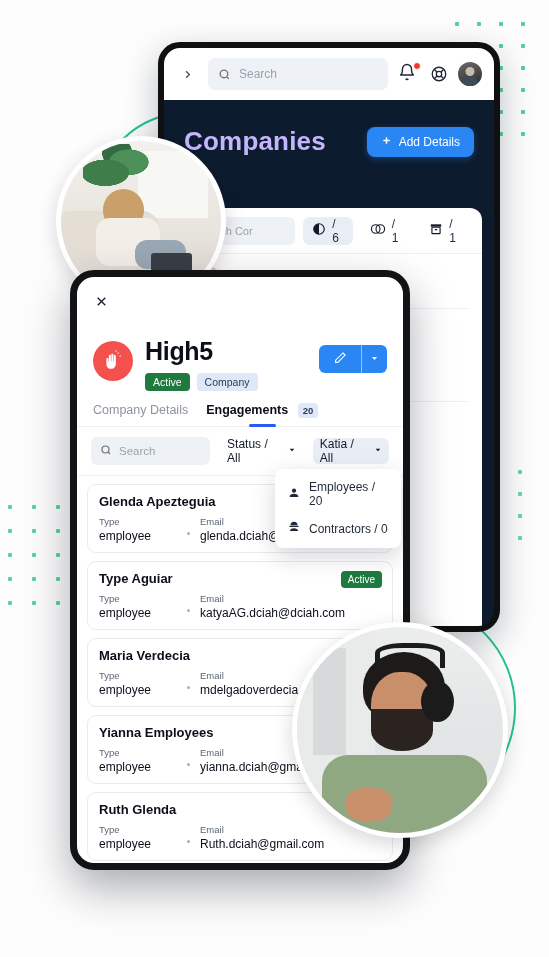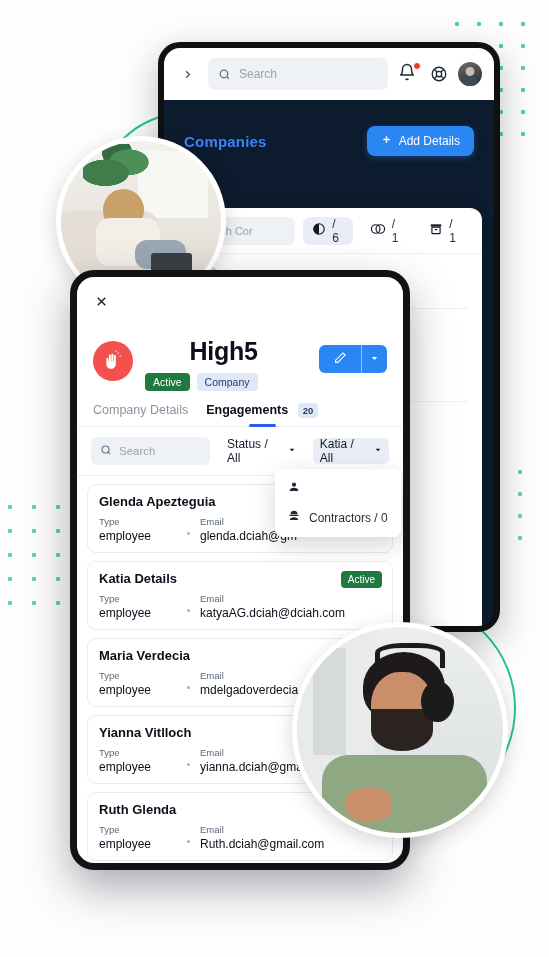--- a/index.html
+++ b/index.html
@@ -59,21 +59,21 @@
   }
   .avatar-sm::before {
     content:''; position:absolute; left:50%; top:58%; width:17px; height:14px;
     border-radius:9px 9px 0 0; background:#3d4a58; transform:translateX(-50%);
   }
 
   #page-head {
     padding: 26px 20px 18px 20px;
     display: flex; align-items: center; justify-content: space-between;
   }
-  #page-title { color: #3b82f6; font-size: 15px; font-weight: 700; letter-spacing: .2px; }
+  #page-title { color: #c4b5fd; font-size: 26px; font-weight: 700; letter-spacing: .2px; }
   #add-company {
     background: #2a86f3; color: #fff; border: none; border-radius: 8px;
     height: 30px; padding: 0 14px; font-size: 12px; font-family: inherit;
     display: flex; align-items: center; gap: 7px; cursor: pointer;
     box-shadow: 0 2px 6px rgba(42,134,243,.35);
   }
 
   #panel {
     position: absolute; left: 12px; right: 12px; top: 160px; bottom: -40px;
     background: #ffffff; border-radius: 12px 12px 0 0;
@@ -435,21 +435,21 @@
         </svg>
     </div>
 
     <div id="modal-head">
       <div id="high5-logo">
         <svg width="22" height="22" viewBox="0 0 24 24" fill="#ffffff">
           <path d="M8.2 20.4c-2.1-.7-3.4-2.6-3.4-4.9V9.8c0-.6.5-1.1 1.1-1.1s1.1.5 1.1 1.1v3.1h.5V6.2c0-.6.5-1.1 1.1-1.1s1.1.5 1.1 1.1v6.3h.5V5.2c0-.6.5-1.1 1.1-1.1s1.1.5 1.1 1.1v7.3h.5V6.6c0-.6.5-1.1 1.1-1.1s1.1.5 1.1 1.1v8.3c0 3-2 5.5-5 5.5z"></path>
           <path d="M16.6 3.6l1.3-1.2.7.8-1.3 1.2zM19 6.3l1.7-.4.2 1-1.7.4zM14.6 2l.3-1.7 1 .2-.3 1.7z"></path>
         </svg>
       </div>
-      <div style="padding-top:14px;text-align:right;">
+      <div style="padding-top:14px;">
         <div id="co-title">High5</div>
         <div class="badges">
           <span class="badge-active">Active</span>
           <span class="badge-type">Company</span>
         </div>
       </div>
       <div id="edit-group">
         <button id="edit-btn">
           <span>
             <svg width="13" height="13" viewBox="0 0 24 24" fill="none" stroke="#fff" stroke-width="2">
@@ -515,21 +515,21 @@
           </div>
           <div class="dotsep"></div>
           <div>
             <div class="fld-label">Email</div>
             <div class="fld-val">glenda.dciah@gm</div>
           </div>
         </div>
       </div>
 
       <div class="eng-card">
-        <div class="eng-name">Katia Details</div>
+        <div class="eng-name">Type Aguiar</div>
         <span class="eng-active">Active</span>
         <div class="eng-fields">
           <div class="fld-type">
             <div class="fld-label">Type</div>
             <div class="fld-val">employee</div>
           </div>
           <div class="dotsep"></div>
           <div>
             <div class="fld-label">Email</div>
             <div class="fld-val">katyaAG.dciah@dciah.com</div>
@@ -546,21 +546,21 @@
           </div>
           <div class="dotsep"></div>
           <div>
             <div class="fld-label">Email</div>
             <div class="fld-val">mdelgadoverdecia.dci</div>
           </div>
         </div>
       </div>
 
       <div class="eng-card">
-        <div class="eng-name">Yianna Vitlloch</div>
+        <div class="eng-name">Yianna Employees</div>
         <div class="eng-fields">
           <div class="fld-type">
             <div class="fld-label">Type</div>
             <div class="fld-val">employee</div>
           </div>
           <div class="dotsep"></div>
           <div>
             <div class="fld-label">Email</div>
             <div class="fld-val">yianna.dciah@gmail.c</div>
           </div>
@@ -584,20 +584,21 @@
     </div>
 
     <div id="type-menu">
       <div class="mi">
         <span>
           <svg width="14" height="14" viewBox="0 0 24 24" fill="#1f2937">
               <circle cx="12" cy="8" r="3.6"></circle>
               <path d="M4.5 19c0-3.6 3.3-5.6 7.5-5.6s7.5 2 7.5 5.6z"></path>
             </svg>
         </span>
+        <span>Employees / 20</span>
       </div>
       <div class="mi">
         <span>
           <svg width="14" height="14" viewBox="0 0 24 24" fill="#1f2937">
               <path d="M6 9a6 6 0 0112 0z"></path>
               <rect x="4" y="10" width="16" height="1.8" rx=".9"></rect>
               <path d="M5 19c0-3 3.1-4.8 7-4.8s7 1.8 7 4.8z"></path>
             </svg>
         </span>
         <span>Contractors / 0</span>

